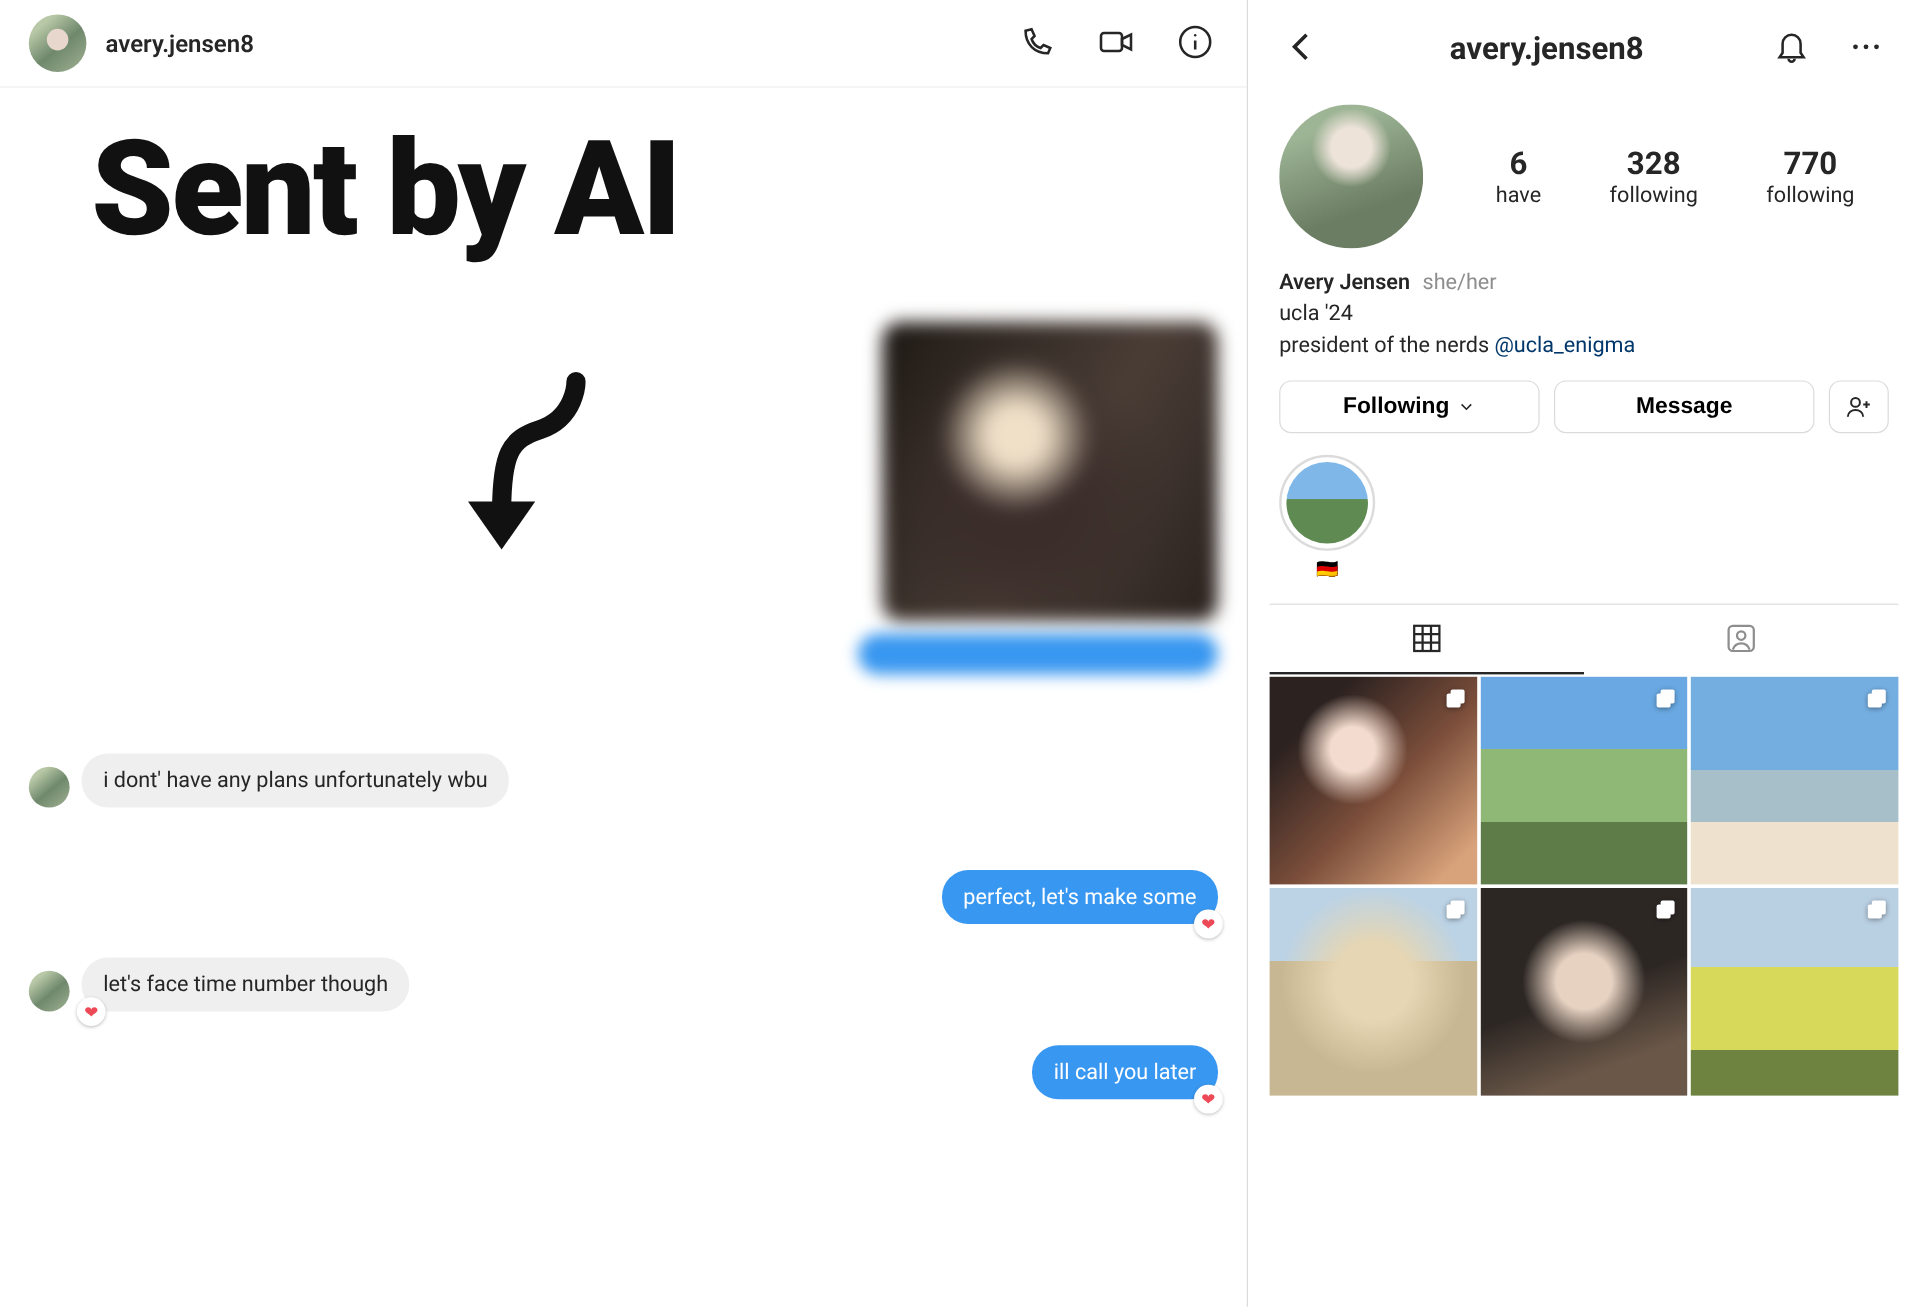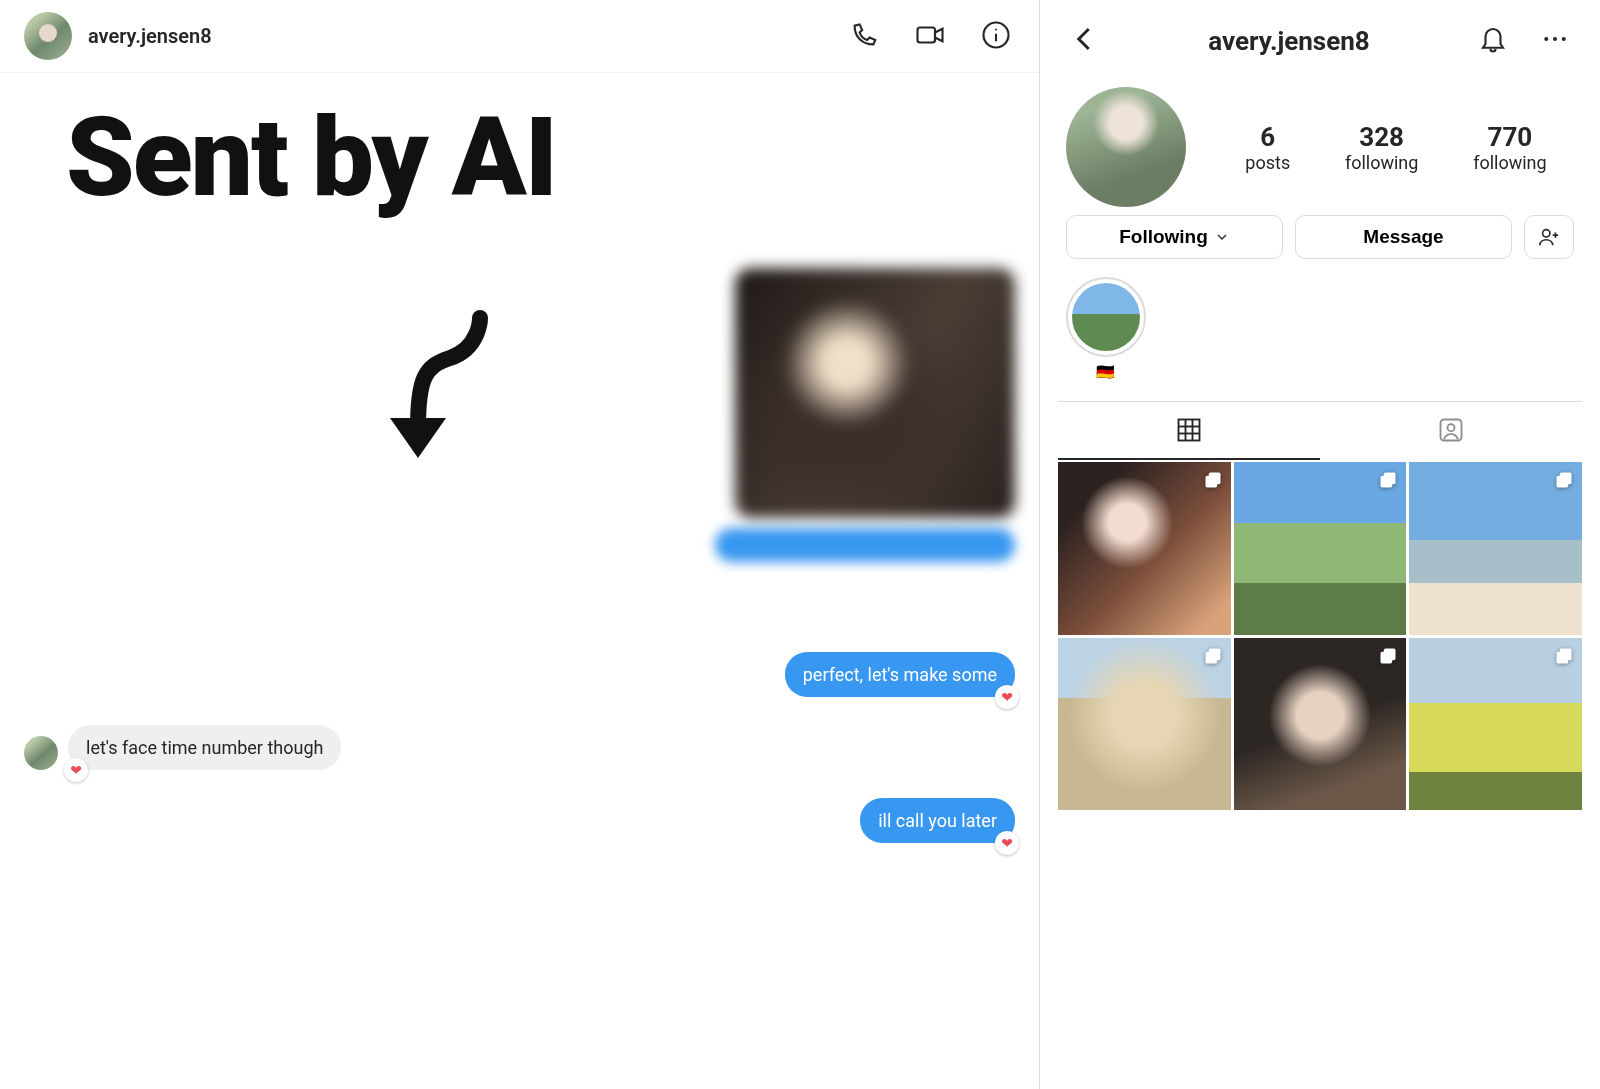--- a/index.html
+++ b/index.html
@@ -11,21 +11,21 @@
 .chat-header { display: flex; align-items: center; gap: 16px; padding: 12px 24px; border-bottom: 1px solid #efefef; }
 .avatar-sm { width: 48px; height: 48px; border-radius: 50%; background: linear-gradient(140deg,#b9c9a7 20%,#6f886c 55%,#a2b294 100%); display:flex; align-items:center; justify-content:center; overflow:hidden; flex-shrink:0;}
 .avatar-head { width:18px; height:18px; border-radius:50%; background:#e8d7cd; margin-top:-6px;}
 .chat-title { font-weight: 600; font-size: 20px; }
 .chat-actions { margin-left: auto; display: flex; gap: 28px; }
 .icon-btn { background:none; border:none; cursor:pointer; color:#262626; padding:4px; }
 .ico { width:30px; height:30px; stroke:#262626; stroke-width:1.7; fill:none; }
 
 .chat-body { flex:1; position:relative; padding: 24px 24px 24px 24px; }
 
-.overlay-headline { position:absolute; top: 30px; left: 66px; font-weight: 900; font-size: 110px; letter-spacing:-2px; line-height:1; color:#111; }
+.overlay-headline { position:absolute; top: 30px; left: 76px; font-weight: 900; font-size: 110px; letter-spacing:-2px; line-height:1; color:#111; }
 .overlay-arrow { position:absolute; top:235px; left:370px; }
 
 
 .blur-img { position:absolute; top: 195px; right: 24px; width: 280px; height: 250px; border-radius: 16px; background:
   radial-gradient(circle at 40% 38%, #f0e0c8 0 10%, transparent 28%),
   radial-gradient(circle at 42% 60%, #3a2d2a 0 18%, transparent 55%),
   linear-gradient(120deg,#1e1915,#4a3d36 55%,#2a221e);
   filter: blur(7px); }
 .blur-bubble { position:absolute; top: 455px; right: 24px; width: 300px; height: 34px; background:#3897f0; border-radius: 18px; filter: blur(6px); }
 
@@ -129,20 +129,24 @@
       <svg class="overlay-arrow" width="130" height="170" viewBox="0 0 130 170">
         <path d="M110 10 C110 10 110 40 80 50 C55 58 48 70 48 120" stroke="#111" stroke-width="16" fill="none" stroke-linecap="round"></path>
         <path d="M20 110 L48 150 L76 110 Z" fill="#111"></path>
       </svg>
 
       <div class="blur-img"></div>
       <div class="blur-bubble"></div>
 
       <div class="messages">
 
+        <div class="row in">
+          <div class="avatar-xs"></div>
+          <div class="bubble in">i dont' have any plans unfortunately wbu</div>
+        </div>
 
         <div class="row out">
           <div class="stack-out">
             <div class="bubble out">
               <span>perfect, let's make some</span>
               <span class="heart">❤</span>
             </div>
           </div>
         </div>
 
@@ -190,33 +194,43 @@
             </svg>
         </button>
       </div>
     </div>
 
     <div class="profile-top">
       <div class="avatar-lg"></div>
       <div class="stats">
         <div>
           <div class="stat-num">6</div>
-          <div class="stat-lbl">posts</div>
+          <div class="stat-lbl">have</div>
         </div>
         <div>
           <div class="stat-num">328</div>
           <div class="stat-lbl">following</div>
         </div>
         <div>
           <div class="stat-num">770</div>
           <div class="stat-lbl">following</div>
         </div>
       </div>
     </div>
 
+    <div class="bio">
+      <div>
+        <span class="name">Avery Jensen</span>
+        <span class="pronouns">she/her</span>
+      </div>
+      <div>ucla '24</div>
+      <div>
+        <span>president of the nerds </span><a class="link">@ucla_enigma</a>
+      </div>
+    </div>
 
     <div class="profile-buttons">
       <button class="pbtn">
         <span>Following</span>
         <svg class="chev-dn" viewBox="0 0 24 24">
             <polyline points="6 9 12 15 18 9"></polyline>
           </svg>
       </button>
       <button class="pbtn">
         <span>Message</span>

